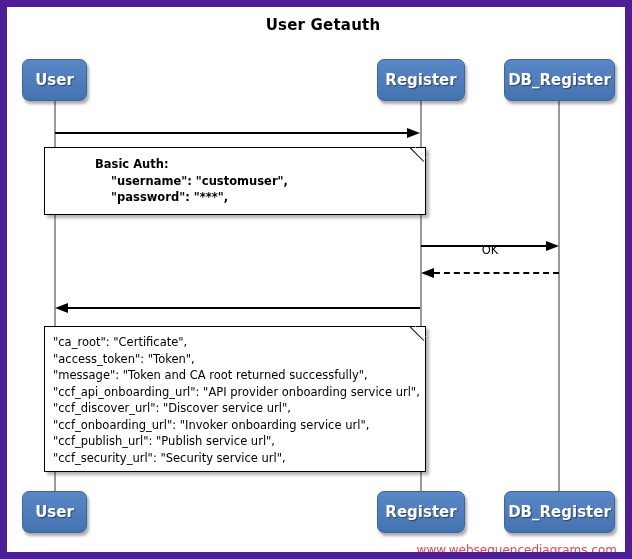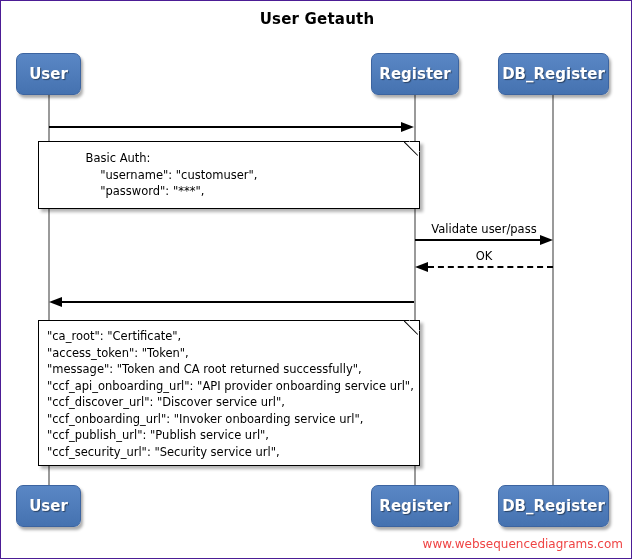--- a/index.html
+++ b/index.html
@@ -8,21 +8,21 @@
     background: #ffffff;
   }
   body {
     font-family: "DejaVu Sans", sans-serif;
   }
   #canvas {
     position: relative;
     width: 632px;
     height: 559px;
     background: #ffffff;
-    border: 1px solid #4c1d95;
+    border: 7px solid #4c1d95;
     box-sizing: border-box;
     overflow: hidden;
   }
   .title {
     position: absolute;
     left: 0;
     top: 9px;
     width: 632px;
     text-align: center;
     font-size: 15px;
@@ -156,33 +156,32 @@
   <div class="actor" style="left:370px; top:52px; width:88px;">
     <span>Register</span>
   </div>
   <div class="actor" style="left:497px; top:52px; width:111px;">
     <span>DB_Register</span>
   </div>
 
   <div class="msg-line" style="left:48px; top:125px; width:352px;"></div>
   <div class="arrow-head right" style="left:400px; top:121px;"></div>
 
-  <div class="note" style="left:37px; top:140px; width:382px; height:68px;">
+  <div class="note" style="left:37px; top:140px; width:382px; height:68px;font-weight:bold;">
     <div class="note-fold"></div>
     <div class="note-fold-line"></div>
     <div class="note-text centered" style="left:10px; top:8px;">          Basic Auth:
               "username": "customuser",
               "password": "***",</div>
   </div>
 
-  <div class="msg-label" style="left:414px; top:221px; width:138px;">Validate user/pass</div>
   <div class="msg-line" style="left:414px; top:238px; width:125px;"></div>
   <div class="arrow-head right" style="left:539px; top:234px;"></div>
 
-  <div class="msg-label" style="left:414px; top:248px; width:138px;">OK</div>
+  <div class="msg-label" style="left:414px; top:236px; width:138px;">OK</div>
   <div class="msg-line dashed" style="left:427px; top:265px; width:125px;"></div>
   <div class="arrow-head left" style="left:414px; top:261px;"></div>
 
   <div class="msg-line" style="left:61px; top:300px; width:352px;"></div>
   <div class="arrow-head left" style="left:48px; top:296px;"></div>
 
   <div class="note" style="left:37px; top:319px; width:382px; height:146px;">
     <div class="note-fold"></div>
     <div class="note-fold-line"></div>
     <div class="note-text" style="left:8px; top:7px;">"ca_root": "Certificate",

